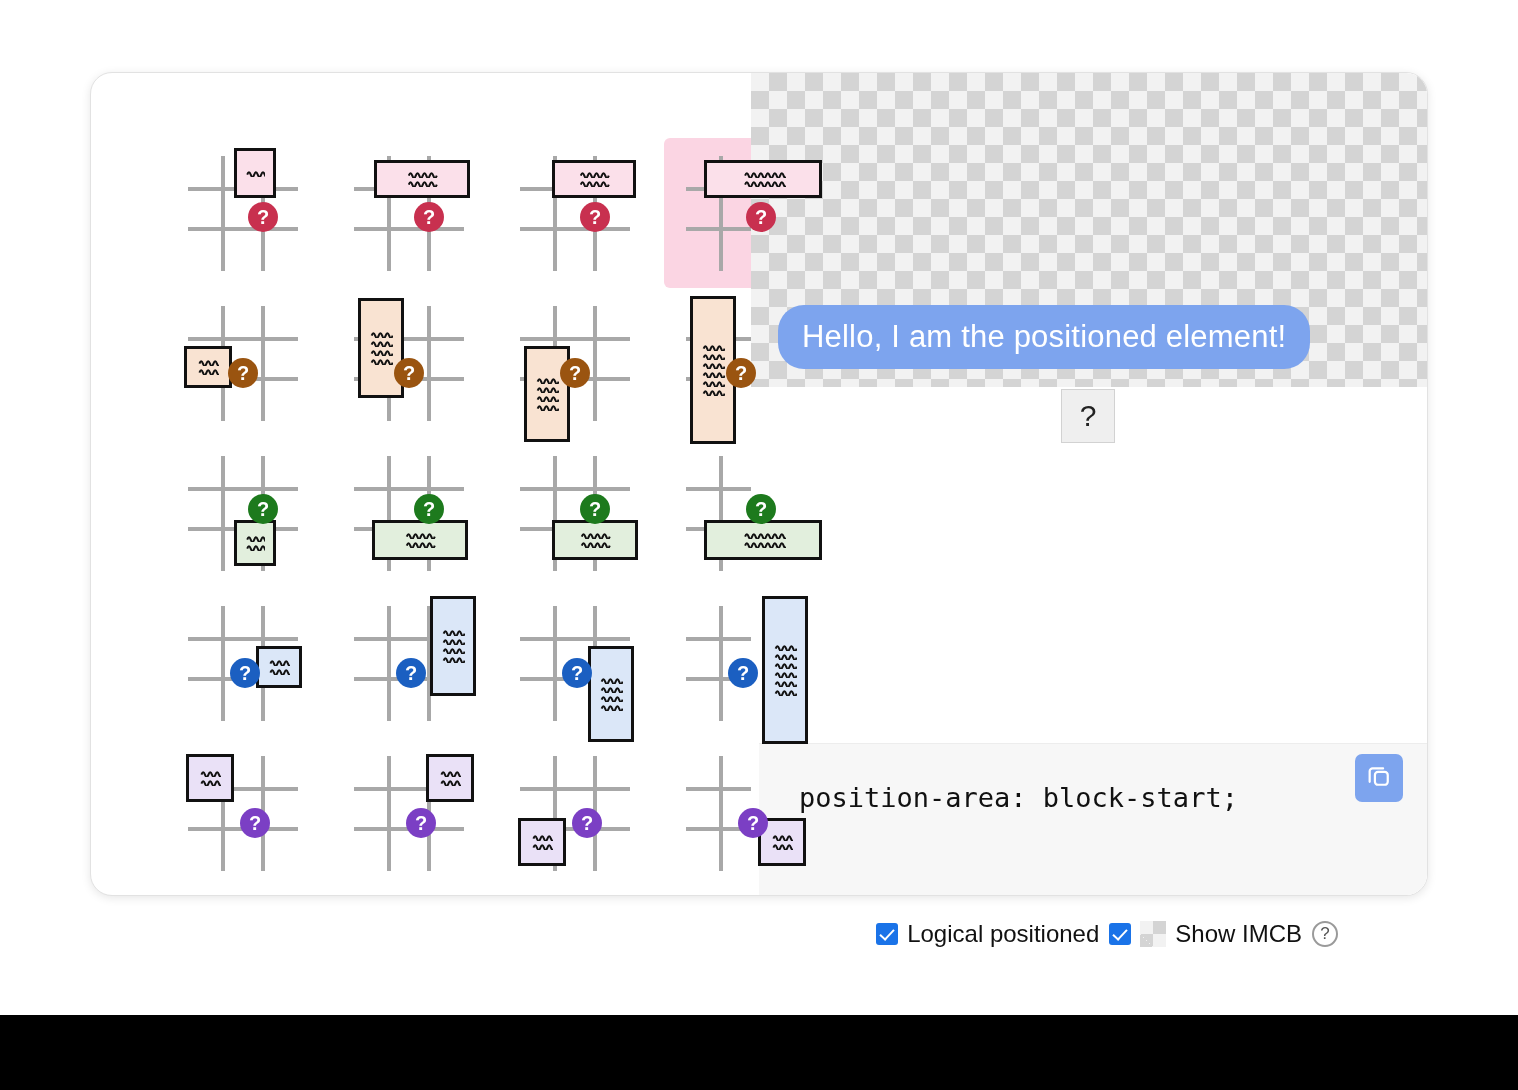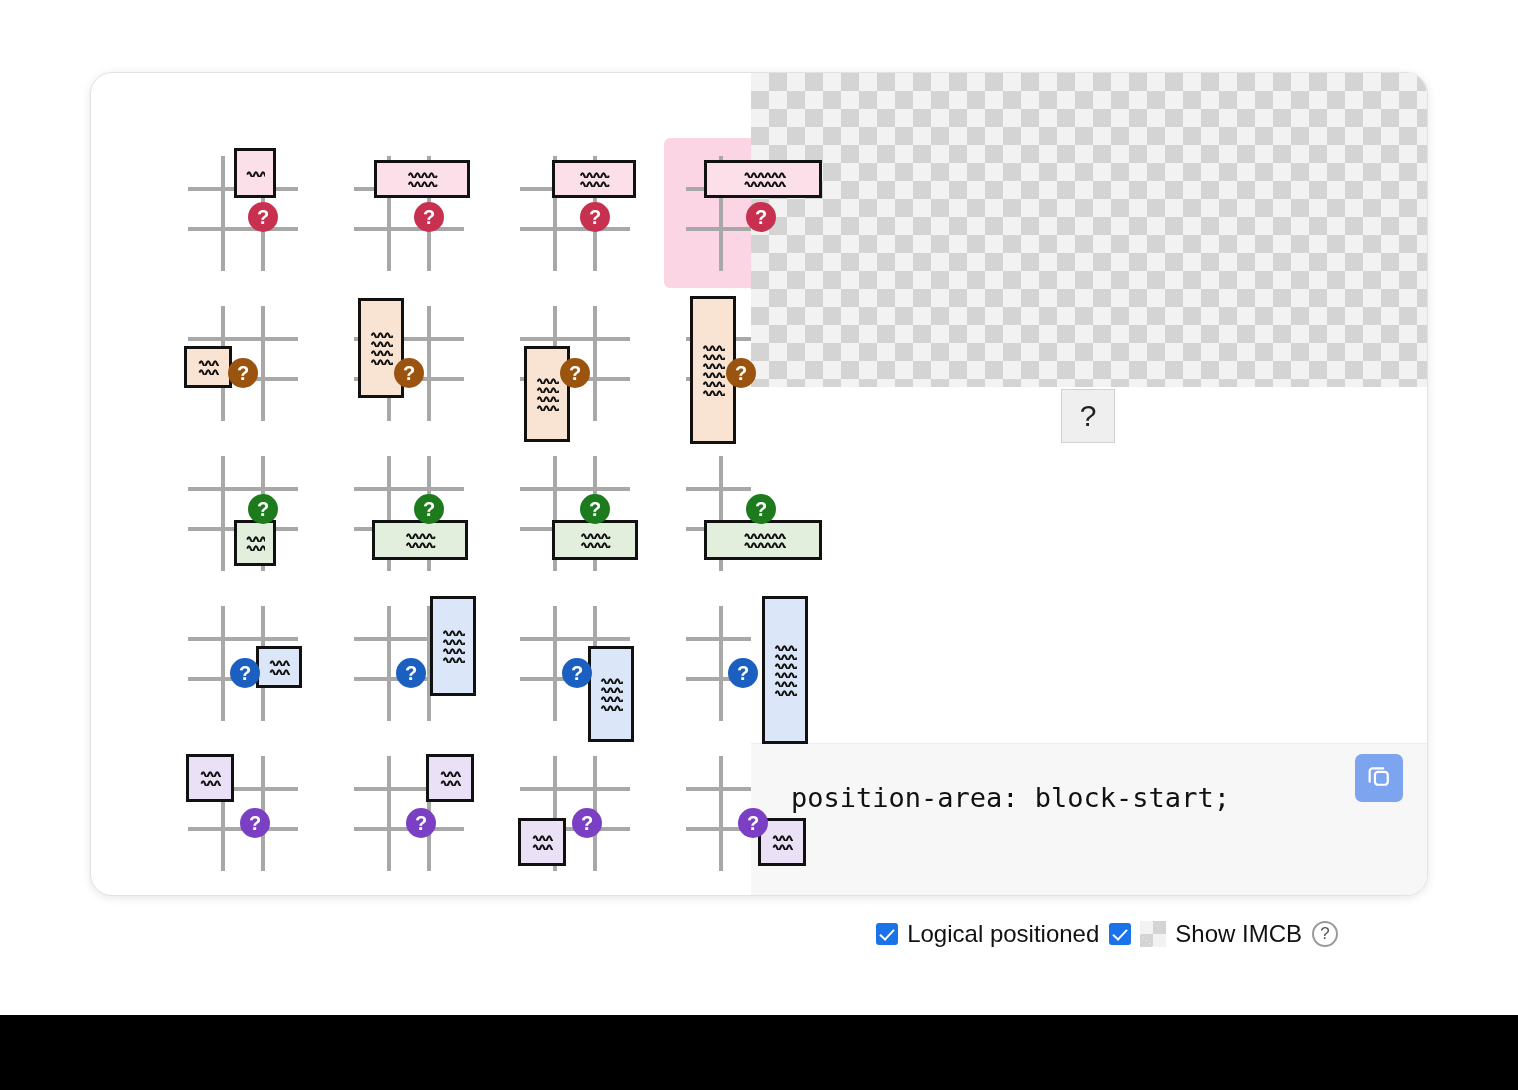--- a/index.html
+++ b/index.html
@@ -137,21 +137,21 @@
     border:1px solid #d2d2d2;
     display:flex; align-items:center; justify-content:center;
     font-size:30px;
     color:#222222;
     font-family:"Liberation Sans", sans-serif;
   }
 
   
   .code-panel{
     position:absolute;
-    left:0; right:0; bottom:0;
+    left:8px; right:0; bottom:0;
     height:152px;
     background:#f7f7f7;
     border-top:1px solid #ededed;
   }
   .code-text{
     position:absolute;
     left:40px; top:38px;
     font-family:"DejaVu Sans Mono", monospace;
     font-size:27px;
     color:#111111;
@@ -612,20 +612,21 @@
             </div>
             <div class="anchor" style="left: 74px; top: 70px; background: rgb(123, 63, 196);">?</div>
           </div>
         </div>
     </div>
 
     <div class="right">
 
       <div class="checkerboard"></div>
 
+      <div class="bubble">Hello, I am the positioned element!</div>
 
       <div class="anchor-box">?</div>
 
       <div class="code-panel">
         <div class="code-text">position-area: block-start;</div>
         <div class="copy-btn">
           <span>
             <svg width="28" height="28" viewBox="0 0 24 24" fill="none" stroke="#ffffff" stroke-width="1.9" stroke-linecap="round" stroke-linejoin="round">
               <rect x="8.5" y="8.5" width="11" height="11" rx="2.6"></rect>
               <path d="M15.5 5.5H6.5A2.5 2.5 0 0 0 4 8v9"></path>

